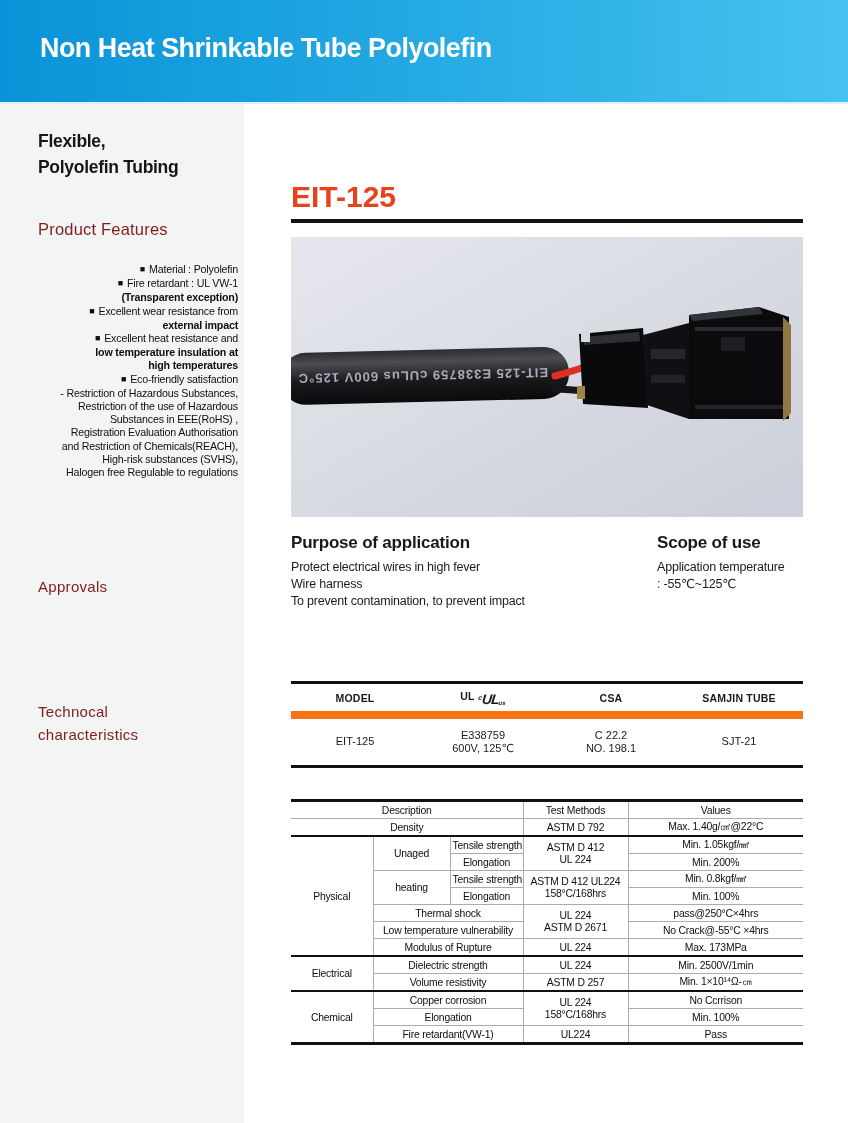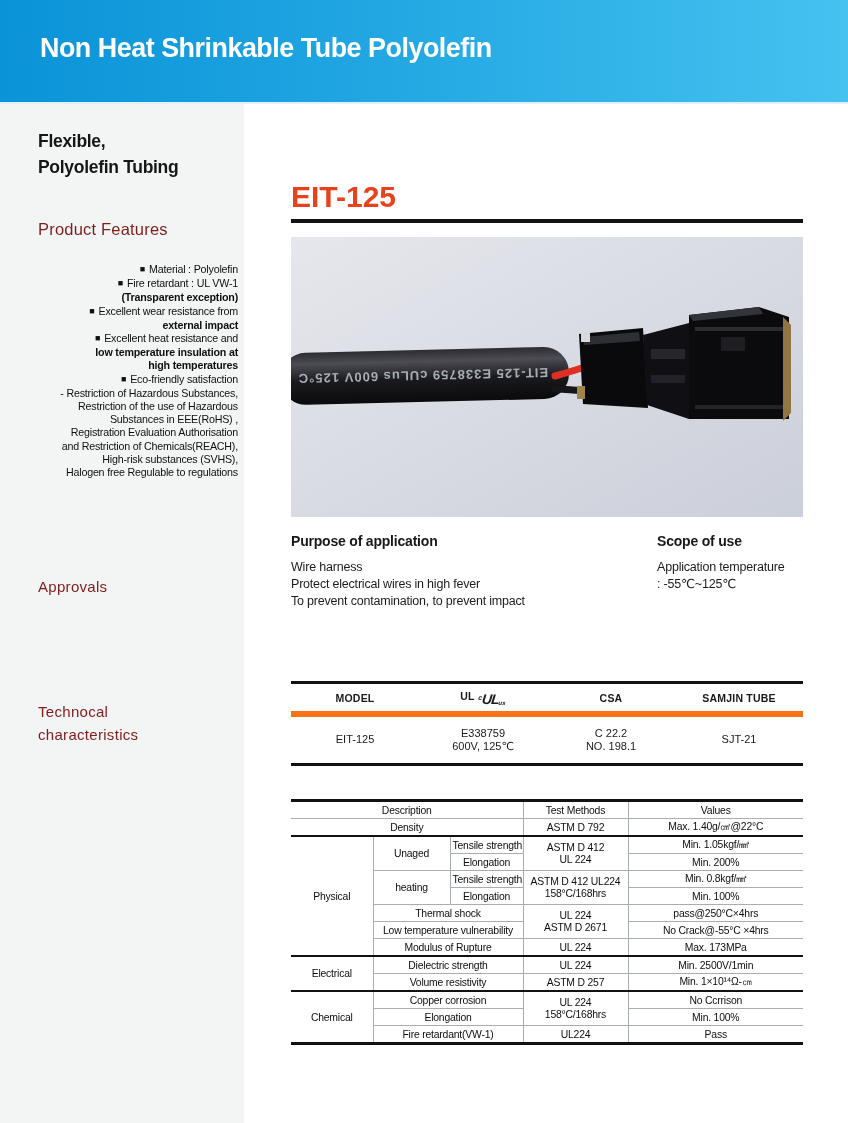--- a/index.html
+++ b/index.html
@@ -29,33 +29,33 @@
   .feat{position:absolute;left:38px;top:263px;width:200px;font-size:10.7px;line-height:13.2px;color:#101010;letter-spacing:-0.2px;text-align:right;}
   .fl{white-space:nowrap;}
   .fl .sq{font-size:9px;margin-right:4px;position:relative;top:-1px;}
   .fl.i{padding-left:14px;font-weight:bold;}
   .fl.d{padding-left:4px;}
   .fl.di{padding-left:9px;}
   
   .model-title{position:absolute;left:291px;top:180px;margin:0;font-size:30px;font-weight:bold;color:#e8421c;letter-spacing:0;}
   .title-rule{position:absolute;left:291px;top:219px;width:512px;height:4px;background:#121212;}
   .photo{position:absolute;left:291px;top:237px;width:512px;height:280px;}
-  .sec-h{position:absolute;top:533px;margin:0;font-size:14px;font-weight:bold;color:#181818;letter-spacing:-0.2px;}
+  .sec-h{position:absolute;top:533px;margin:0;font-size:17px;font-weight:bold;color:#181818;letter-spacing:-0.2px;}
   .purpose-h{left:291px;}
   .scope-h{left:657px;}
   .sec-body{position:absolute;top:559px;font-size:12.5px;line-height:16.8px;color:#1c1c1c;letter-spacing:-0.2px;}
   .purpose-b{left:291px;}
   .scope-b{left:657px;}
   
   .appr{
     position:absolute;left:291px;top:681px;width:512px;border-collapse:collapse;
     border-top:3px solid #111;border-bottom:3px solid #111;table-layout:fixed;
   }
   .appr td{text-align:center;vertical-align:middle;padding:0;}
-  .appr tr.h td{height:27px;font-size:10.5px;font-weight:bold;border-bottom:6px solid #f97316;letter-spacing:0.2px;}
+  .appr tr.h td{height:27px;font-size:10.5px;font-weight:bold;border-bottom:8px solid #f97316;letter-spacing:0.2px;}
   .appr tr.d td{height:46px;font-size:11px;line-height:13.5px;}
   .ulmark{display:inline-flex;align-items:flex-end;font-style:italic;margin-left:3px;transform:skewX(-6deg);}
   .ulmark .uc{font-size:7px;line-height:7px;margin-bottom:5px;font-weight:bold;}
   .ulmark .uu{font-size:14px;line-height:13px;font-weight:bold;letter-spacing:-1px;}
   .ulmark .us{font-size:6px;line-height:6px;font-weight:bold;margin-bottom:0px;}
   
   .tech{
     position:absolute;left:291px;top:799px;width:512px;border-collapse:collapse;
     border-top:3px solid #111;border-bottom:3px solid #111;table-layout:fixed;
     font-size:10.4px;color:#0e0e0e;
@@ -150,22 +150,22 @@
       <rect x="404" y="90" width="88" height="4" fill="#2b2b30"></rect>
       <rect x="404" y="168" width="88" height="4" fill="#232328"></rect>
       <rect x="430" y="100" width="24" height="14" fill="#1d1d22"></rect>
       <polygon points="492,80 500,88 500,176 492,184" fill="#8f7642"></polygon>
     </g>
   </svg>
 </div>
 
 <h3 class="sec-h purpose-h">Purpose of application</h3>
 <div class="sec-body purpose-b">
+  <div>Protect electrical wires in high fever</div>
   <div>Wire harness</div>
-  <div>Protect electrical wires in high fever</div>
   <div>To prevent contamination, to prevent impact</div>
 </div>
 
 <h3 class="sec-h scope-h">Scope of use</h3>
 <div class="sec-body scope-b">
   <div>Application temperature</div>
   <div>: -55℃~125℃</div>
 </div>
 
 <table class="appr">

